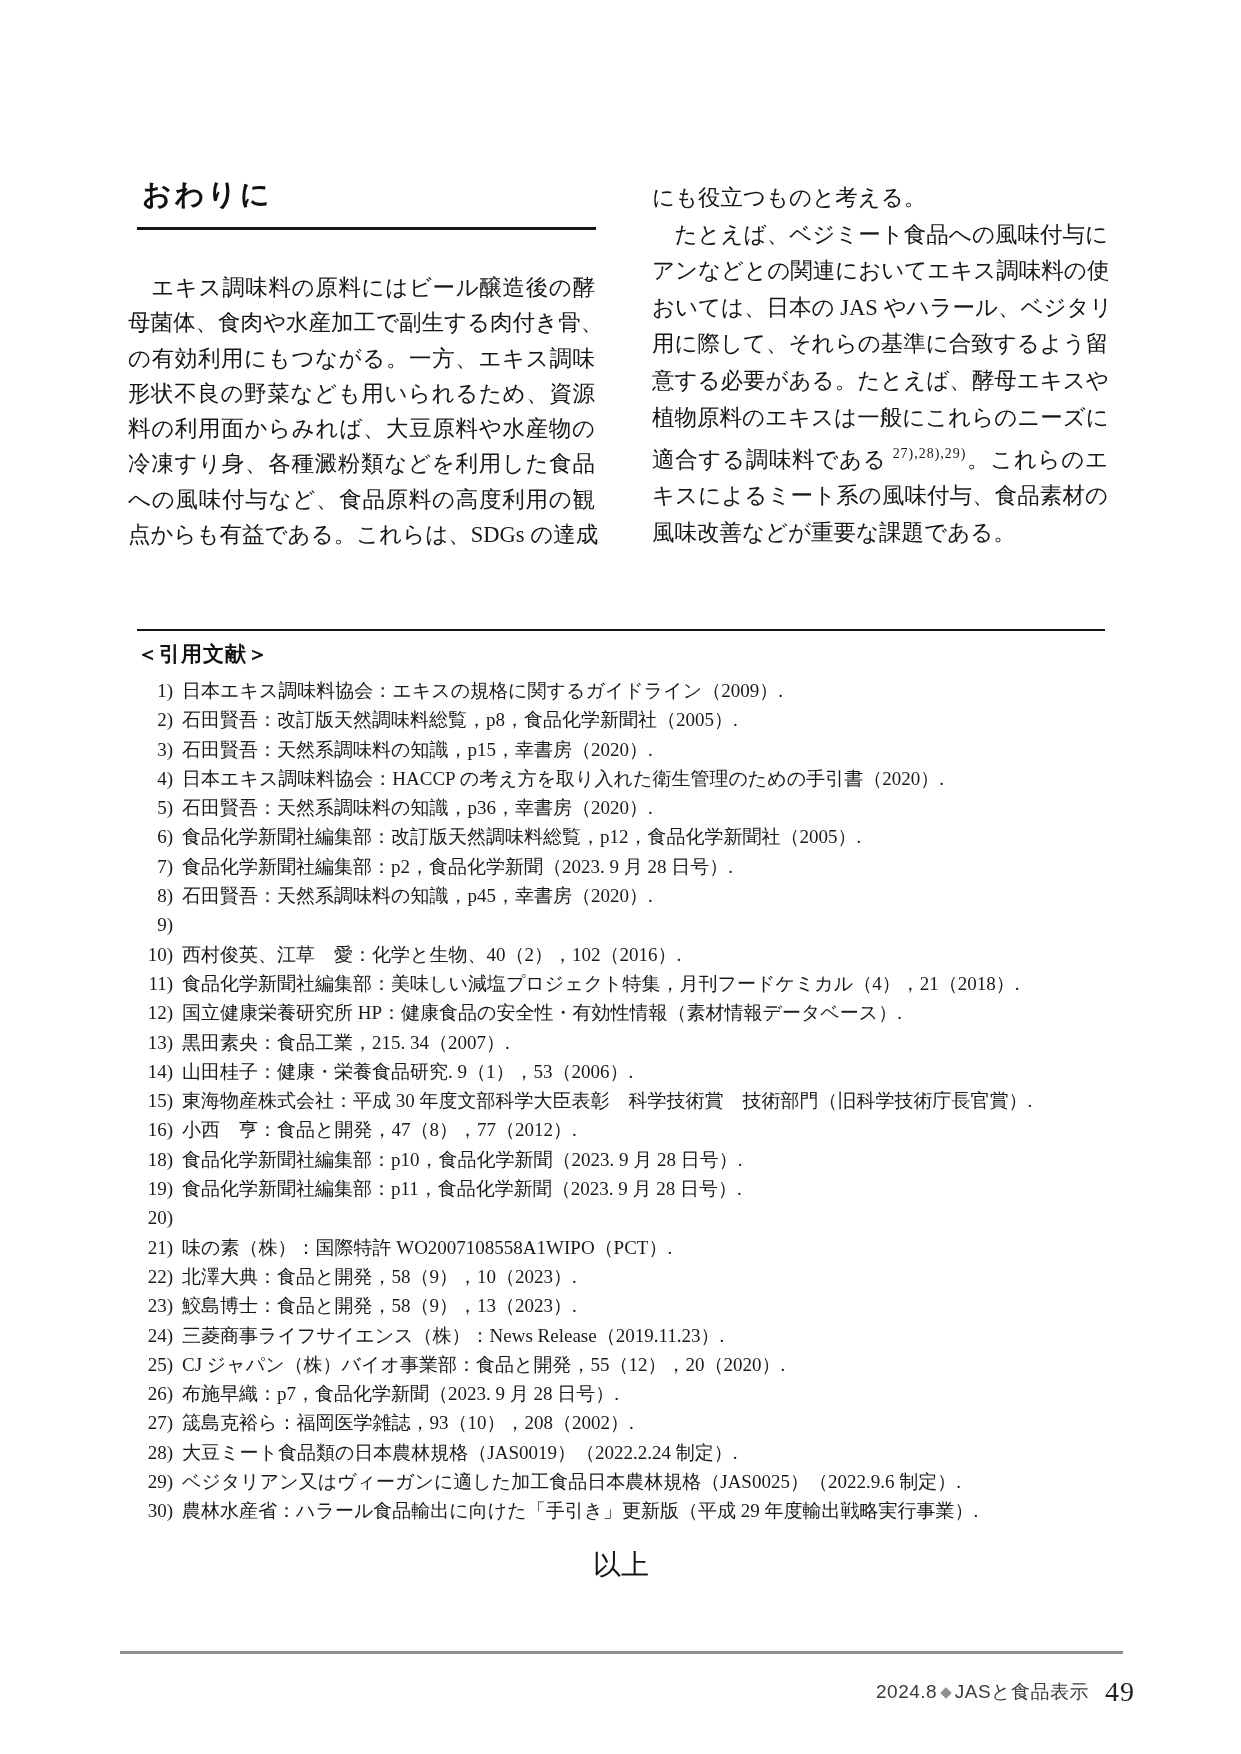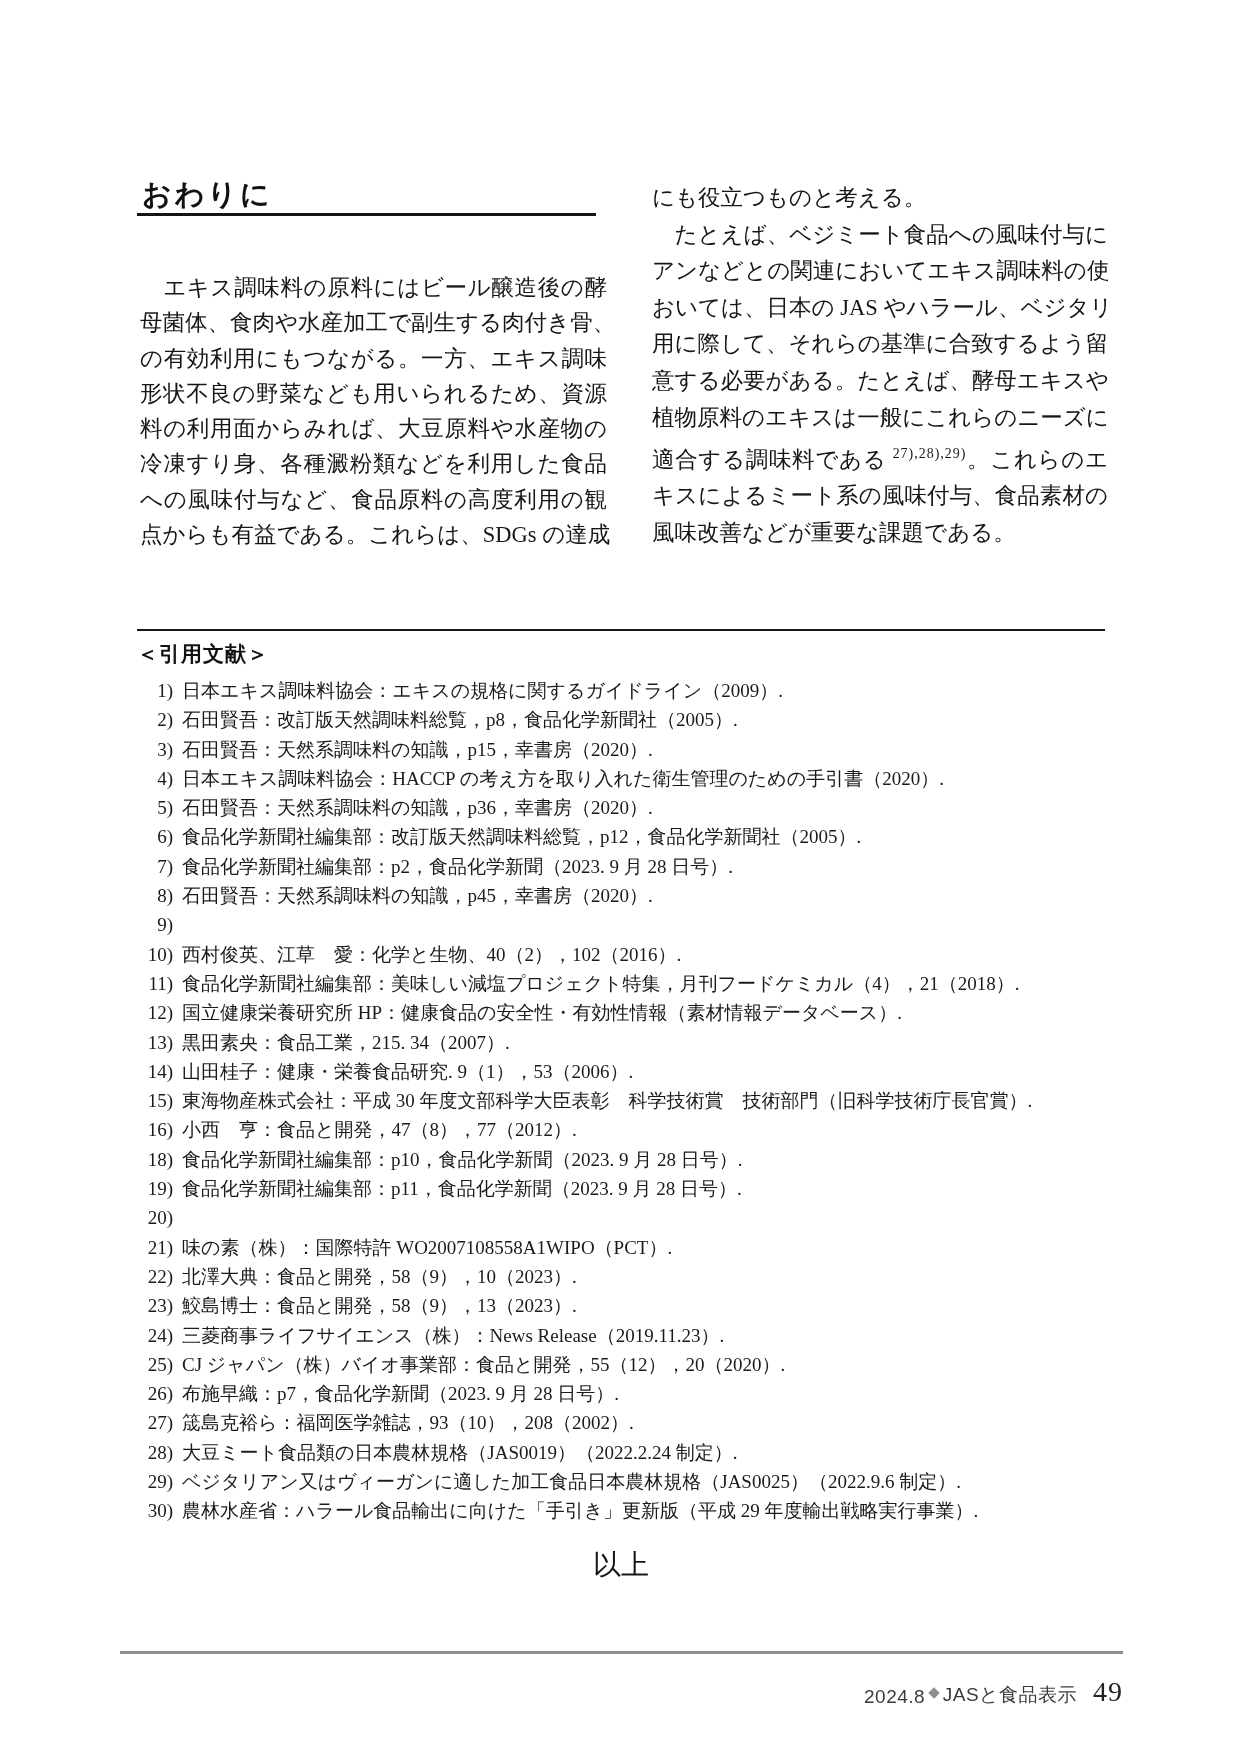--- a/index.html
+++ b/index.html
@@ -9,38 +9,37 @@
     background:#ffffff;
     margin:0 auto;
     overflow:hidden;
     font-family:"Liberation Serif","DejaVu Serif",serif;
     color:#1a1a1a;
   }
   
   .heading-block{
     position:absolute;left:137px;top:178px;width:459px;
     border-bottom:3px solid #151515;
-    padding-bottom:3px;
+    padding-bottom:17px;
   }
   .heading-text{
     font-family:"Liberation Sans","DejaVu Sans",sans-serif;
     font-weight:600;
     font-size:29px;line-height:32px;
     letter-spacing:3px;
     color:#111;
     padding-left:5px;
   }
   .body-col{
     font-size:22.5px;
     color:#161616;
   }
   .col-left{
     position:absolute;left:128px;top:270px;width:467px;
     line-height:35.3px;
-    margin-left:12px;
   }
   .col-right{
     position:absolute;left:652px;top:180px;width:456px;
     line-height:36.6px;
   }
   .line{
     text-align:justify;
     text-align-last:justify;
     white-space:nowrap;
   }
@@ -91,22 +90,22 @@
     text-align:center;
     font-size:28px;line-height:26px;
     color:#161616;
   }
   
   .footer-rule{
     position:absolute;left:120px;top:1651px;width:1003px;height:3px;
     background:#8e8e8e;
   }
   .footer{
-    position:absolute;right:118px;top:1676px;
-    display:flex;align-items:flex-end;
+    position:absolute;right:106px;top:1676px;
+    display:flex;align-items:center;
     font-family:"Liberation Sans","DejaVu Sans",sans-serif;
     color:#3a3a3a;
   }
   .footer-issue,.footer-journal{
     font-size:19px;letter-spacing:0.5px;
   }
   .footer-diamond{
     font-size:15px;color:#8f8f8f;margin:0 3px;
     align-self:center;
   }

